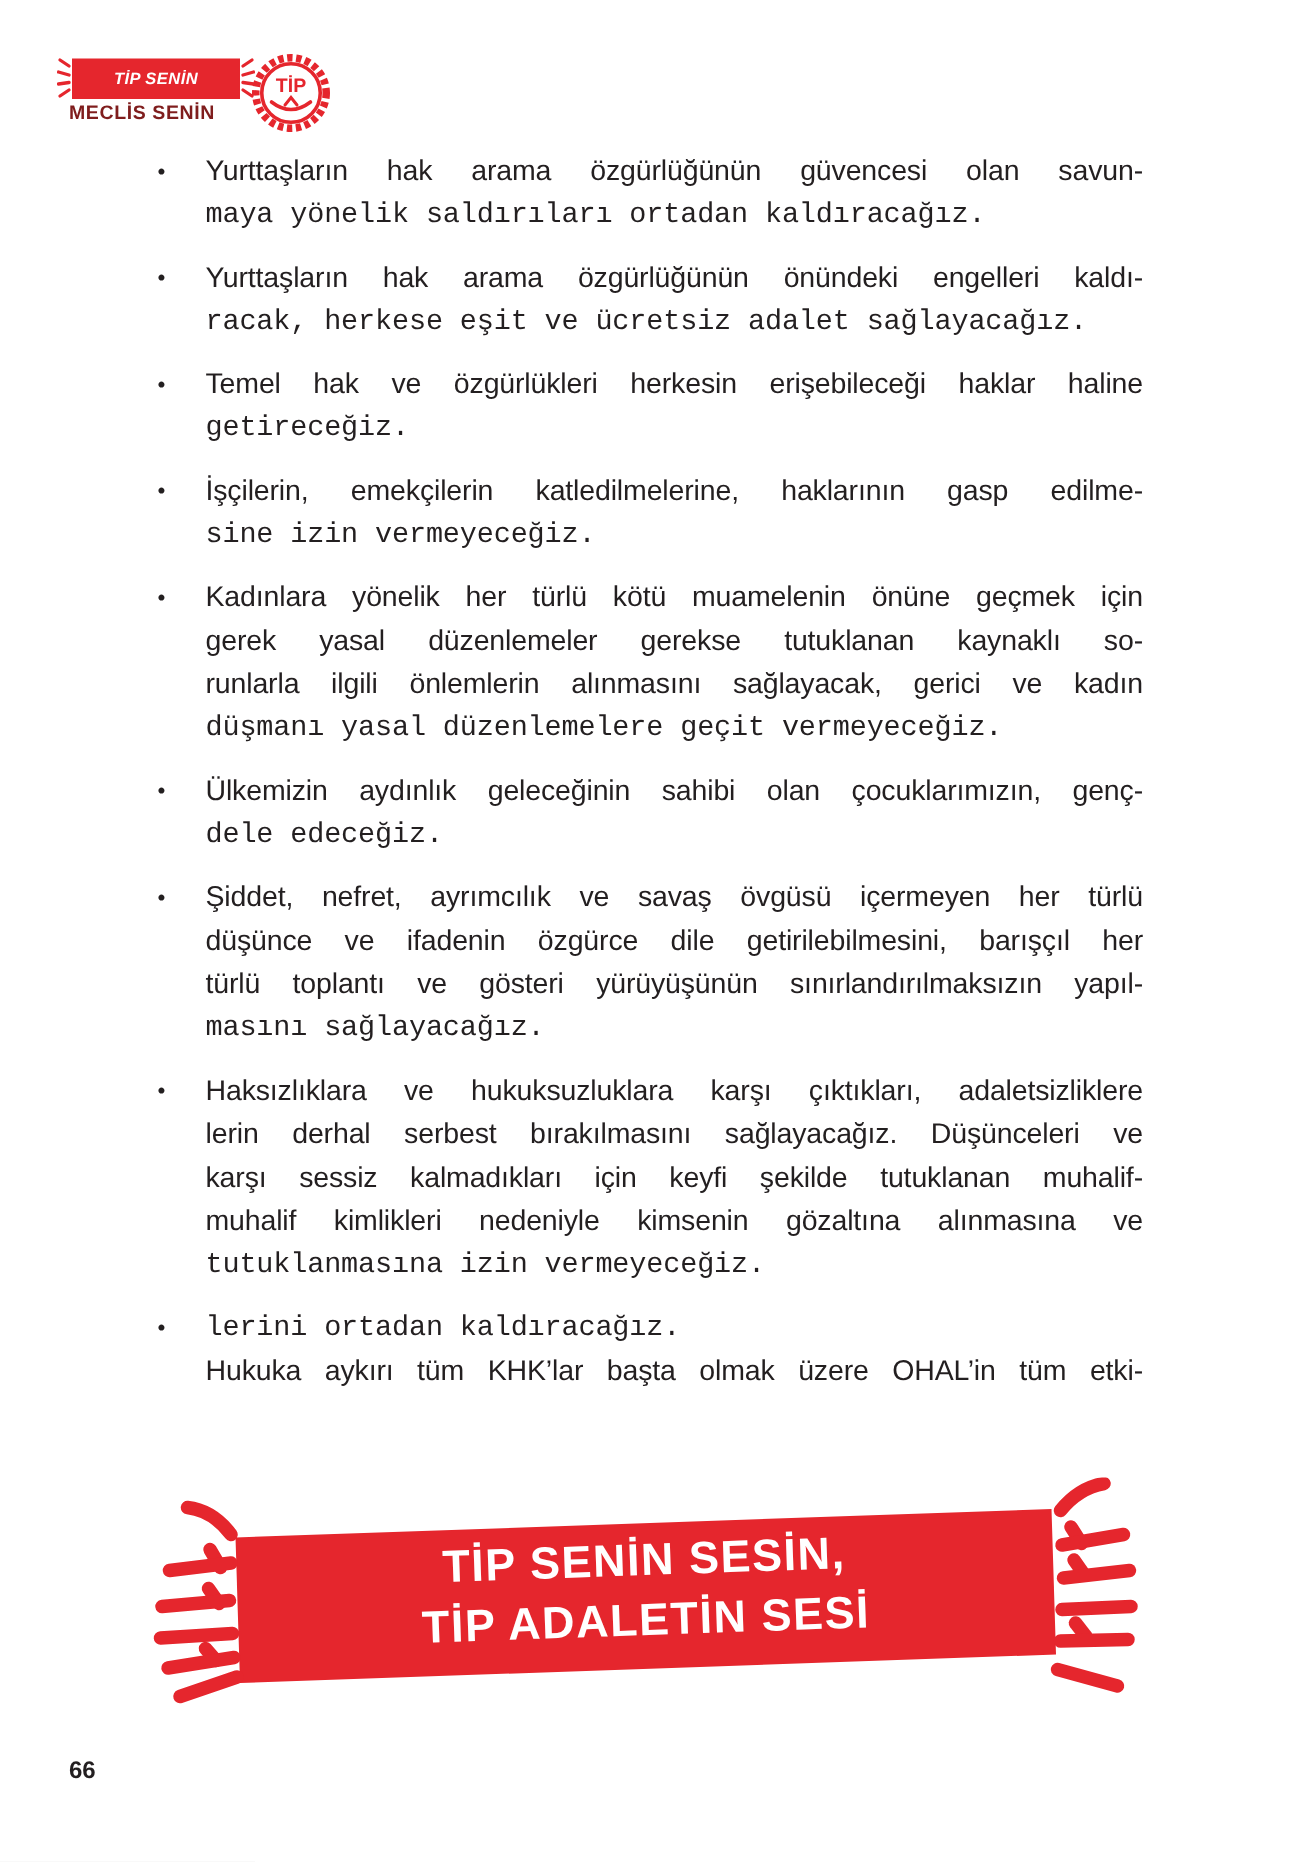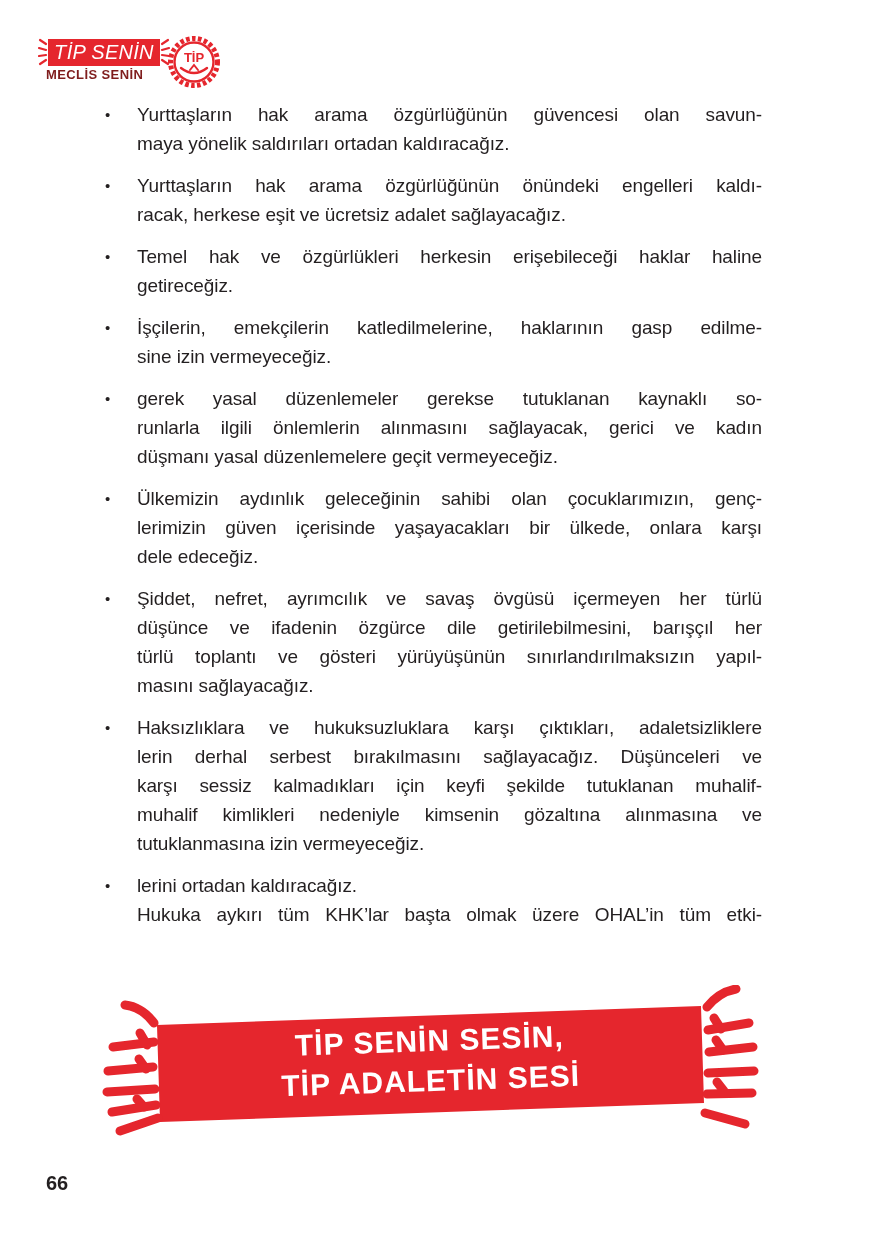--- a/index.html
+++ b/index.html
@@ -9,21 +9,21 @@
     background:#ffffff; overflow:hidden; color:#231f20;
   }
 
   
   .logo { position:absolute; left:38px; top:34px; width:185px; height:64px; }
   .logo-banner {
     position:absolute; left:10px; top:5px; width:112px; height:27px;
     background:#e5262d; display:flex; align-items:center; justify-content:center;
   }
   .logo-banner span {
-    color:#fff; font-weight:normal; font-style:italic; font-size:20px; letter-spacing:0.3px;
+    color:#fff; font-weight:bold; font-style:italic; font-size:11px; letter-spacing:0.3px;
     white-space:nowrap;
   }
   .logo-sub {
     position:absolute; left:8px; top:33px; color:#7f1d1d; font-weight:bold;
     font-size:13px; letter-spacing:0.4px; white-space:nowrap;
   }
   .logo-tick { position:absolute; top:2px; }
   .logo-tick.left { left:0; }
   .logo-tick.right { left:122px; }
   .emblem { position:absolute; left:128px; top:0; }
@@ -33,38 +33,38 @@
   .bullet { display:flex; margin-bottom:13px; }
   .dot {
     width:32px; flex:0 0 32px; font-size:15px; line-height:29px; color:#231f20;
   }
   .lines { flex:1; min-width:0; }
   .line {
     font-size:19px; height:29px; line-height:29px; white-space:nowrap;
     text-align:justify; text-align-last:justify; letter-spacing:-0.1px;
     overflow:hidden;
   }
-  .line.last { text-align-last:left; }
+  .line.last { text-align-last:left;font-family:Liberation Mono, monospace; }
 
   
   .banner-area { position:absolute; left:0; top:985px; width:877px; height:170px; }
   .banner-area svg { position:absolute; left:0; top:0; }
   .scarf-text {
     position:absolute; left:158px; top:26px; width:544px; height:100px;
     transform:rotate(-2deg); transform-origin:center;
     display:flex; flex-direction:column; align-items:center; justify-content:center;
   }
   .scarf-line {
     color:#ffffff; font-weight:800; font-size:30px; line-height:40px;
     letter-spacing:1px; white-space:nowrap;
   }
 
   
   .page-number {
-    position:absolute; left:46px; top:1172px; font-size:20px; font-weight:bold;
+    position:absolute; left:46px; top:1172px; font-size:16px; font-weight:bold;
     color:#231f20;
   }
 </style>
 </head>
 <body>
 
 <div class="page">
 
   <div class="logo">
     <svg class="logo-tick left" width="10" height="32" viewBox="0 0 10 32">
@@ -121,30 +121,30 @@
       <div class="bullet">
         <span class="dot">•</span>
         <div class="lines">
           <div class="line">İşçilerin, emekçilerin katledilmelerine, haklarının gasp edilme-</div>
           <div class="line last">sine izin vermeyeceğiz.</div>
         </div>
       </div>
       <div class="bullet">
         <span class="dot">•</span>
         <div class="lines">
+          <div class="line">Kadınlara yönelik her türlü kötü muamelenin önüne geçmek için</div>
           <div class="line">gerek yasal düzenlemeler gerekse tutuklanan kaynaklı so-</div>
           <div class="line">runlarla ilgili önlemlerin alınmasını sağlayacak, gerici ve kadın</div>
           <div class="line last">düşmanı yasal düzenlemelere geçit vermeyeceğiz.</div>
         </div>
       </div>
       <div class="bullet">
         <span class="dot">•</span>
         <div class="lines">
           <div class="line">Ülkemizin aydınlık geleceğinin sahibi olan çocuklarımızın, genç-</div>
-          <div class="line">lerimizin güven içerisinde yaşayacakları bir ülkede, onlara karşı</div>
           <div class="line last">dele edeceğiz.</div>
         </div>
       </div>
       <div class="bullet">
         <span class="dot">•</span>
         <div class="lines">
           <div class="line">Şiddet, nefret, ayrımcılık ve savaş övgüsü içermeyen her türlü</div>
           <div class="line">düşünce ve ifadenin özgürce dile getirilebilmesini, barışçıl her</div>
           <div class="line">türlü toplantı ve gösteri yürüyüşünün sınırlandırılmaksızın yapıl-</div>
           <div class="line last">masını sağlayacağız.</div>

